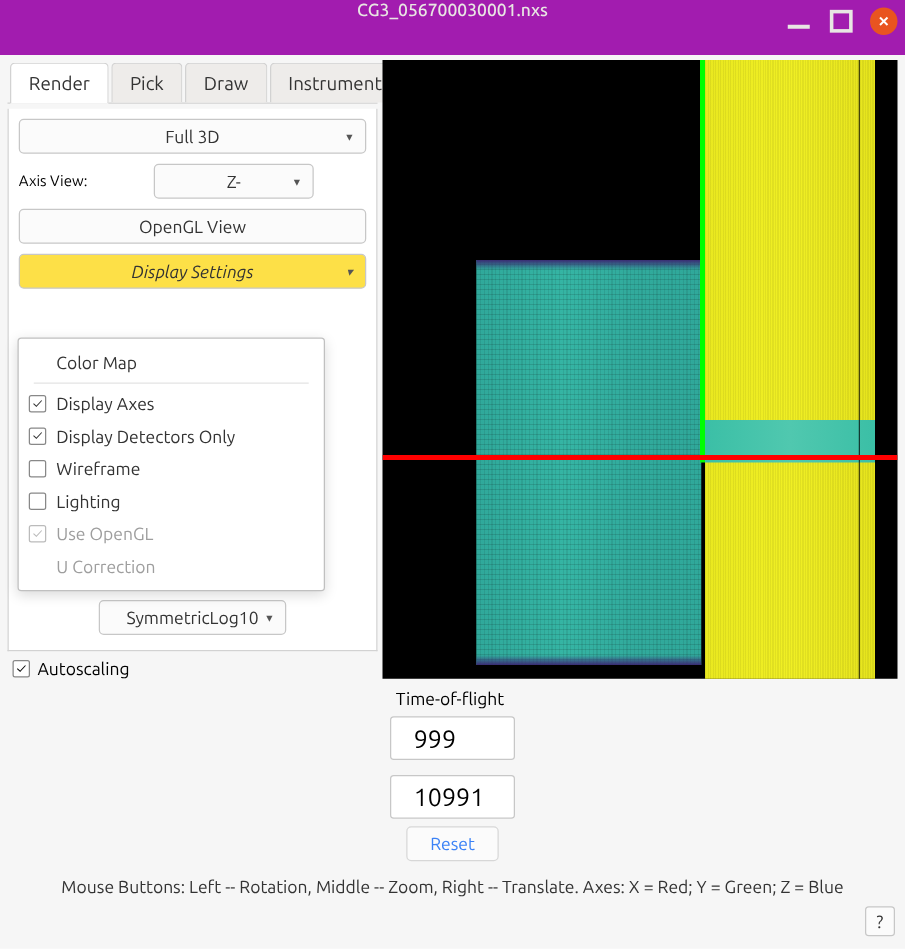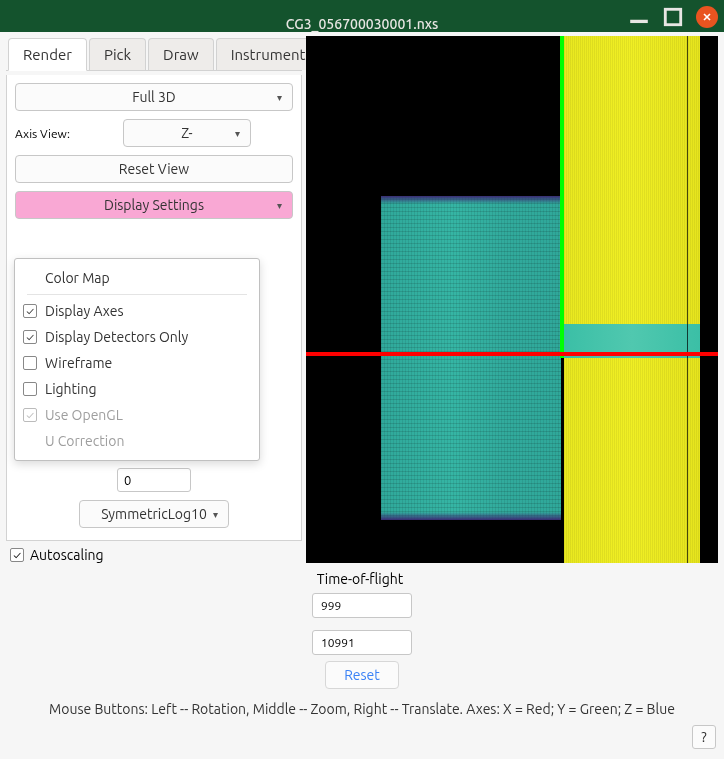--- a/index.html
+++ b/index.html
@@ -1,40 +1,40 @@
 <!DOCTYPE html>
 <html><head>
 <meta charset="utf-8">
 <style>
 * { box-sizing: border-box; margin: 0; padding: 0; font-family: "Ubuntu", "Segoe UI", sans-serif; font-size: 14px; }
 body { background: #f6f6f6; width: 724px; height: 759px; display: flex; flex-direction: column; }
 
 
-.titlebar { height: 32px; background: #14532d; color: #e8e6e3; display: flex; align-items: flex-end; justify-content: center; position: relative; }
+.titlebar { height: 44px; background: #a21caf; color: #e8e6e3; display: flex; align-items: flex-start; justify-content: center; position: relative; }
 .titlebar .title { font-weight: 500; }
 .titlebar .win-controls { position: absolute; right: 6px; top: 6px; display: flex; gap: 12px; }
 .win-btn { width: 22px; height: 22px; border-radius: 50%; display:flex; align-items:center; justify-content:center; font-size:12px; color:#e8e6e3; }
 .win-btn.close { background:#e95420; color:#fff; }
 .win-btn.close svg { width:10px; height:10px; }
 
 
 .content { flex:1; display:flex; flex-direction:column; padding: 4px 6px 6px 6px; gap:4px; }
 .upper { display:flex; gap:4px; flex:1; min-height:0; }
 .sidebar { width: 296px; display:flex; flex-direction:column; gap:4px; padding:0; position:relative; }
 .tabs { display:flex; border-bottom:1px solid #d2d2d2; background:#f6f6f6; padding: 2px 2px 0 2px; gap:2px;text-align:center; }
 .tab { padding: 7px 14px; color:#333; background:#eeecea; border:1px solid #d2d2d2; border-bottom:none; border-radius:4px 4px 0 0; font-size:15px; }
 .tab.active { background:#fff; border-bottom:1px solid #fff; margin-bottom:-1px; }
 .render-panel { background:#fff; border:1px solid #d2d2d2; border-top:none; padding:8px 8px 12px 8px; display:flex; flex-direction:column; gap:8px; flex:1; min-height:0; }
 .dropdown,.btn { border:1px solid #c7c7c7; border-radius:4px; background:#fbfbfb; padding:5px 10px; font-size:14px; color:#333; position:relative; text-align:center; width:100%; }
 .dropdown .chev { position:absolute; right:10px; top:50%; transform:translateY(-50%); font-size:10px; color:#555; }
 .row { display:flex; align-items:center; gap:12px; }
 .row .lbl { width:96px; font-size:12px; }
 .row .dropdown { flex:1; }
 
-.dropdown.pressed { background:#f9a8d4; }
+.dropdown.pressed { background:#fde047;font-style:italic; }
 
 
 .popup { position:absolute; top:222px; left:8px; width:246px; background:#fff; border:1px solid #c0c0c0; border-radius:3px; box-shadow:0 3px 10px rgba(0,0,0,.15); padding:6px 0; z-index:10; }
 .popup .mi { display:flex; align-items:center; gap:8px; padding:5px 12px 5px 8px; font-size:14px; color:#333; }
 .popup .mi.disabled { color:#9e9e9e; }
 .popup .chk { width:14px; height:14px; border:1px solid #888; border-radius:2px; display:flex; align-items:center; justify-content:center; flex:none; background:#fff; }
 .popup .chk.on::after { content:"✓"; font-size:11px; line-height:1; }
 .popup .chk.on.disabled { border-color:#bbb; }
 .popup .chk.disabled::after { color:#bbb; }
 .popup .noicon { width:14px; height:14px; flex:none; }
@@ -66,21 +66,21 @@
 .panel-right::before{content:"";position:absolute;inset:0;background:
   repeating-linear-gradient(90deg, rgba(0,0,0,.06) 0 1px, transparent 1px 2px);}
 .panel-right .band{position:absolute;left:0;right:0;top:288px;height:34px;background:linear-gradient(90deg,#3bbfa6,#50c8af 50%,#3bbfa6);} 
 .panel-right .vline{position:absolute;top:0;bottom:0;right:12px;width:1px;background:rgba(0,0,0,.7);}
 .axis-red{position:absolute;left:0;right:0;top:316px;height:4px;background:#ff0000;}
 .axis-green{position:absolute;top:0;height:322px;left:254px;width:4px;background:#00ff00;}
 
 
 .tof-bar { display:flex; align-items:center; gap:6px; padding:4px 2px 2px 2px;flex-direction:column; }
 .tof-bar .lbl { white-space:nowrap; margin-right:4px; }
-.tof-input { width:100px; border:1px solid #c7c7c7; border-radius:3px; padding:5px 8px; font-size:12px; background:#fff; }
+.tof-input { width:100px; border:1px solid #c7c7c7; border-radius:3px; padding:5px 18px; font-size:20px; background:#fff; }
 .slider { flex:1; height:6px; background:#d9d9d9; border-radius:3px; }
 .btn.small { width:auto; padding:5px 18px; color:#3b82f6; border-color:#d7d7d7; }
 
 .status { display:flex; align-items:center; gap:8px; padding:6px 2px 4px 2px; font-size:14px; color:#333;flex-direction:column; }
 .status .help { margin-left:auto; width:24px; height:24px; border:1px solid #c7c7c7; border-radius:3px; display:flex; align-items:center; justify-content:center; background:#fbfbfb; }
 </style>
 </head>
 <body>
 
 <div class="titlebar">
@@ -123,21 +123,21 @@
         </div>
 
         <div class="row">
           <span class="lbl">Axis View:</span>
           <div class="dropdown" style="max-width:128px">
             <span>Z-</span>
             <span class="chev">▾</span>
           </div>
         </div>
 
-        <div class="btn">Reset View</div>
+        <div class="btn">OpenGL View</div>
 
         <div class="dropdown pressed">
           <span>Display Settings</span>
           <span class="chev">▾</span>
         </div>
 
         <div class="colorbar-area">
           <div class="cbar-row">
             <div class="cbar"></div>
             <div class="cbar-ticks">

